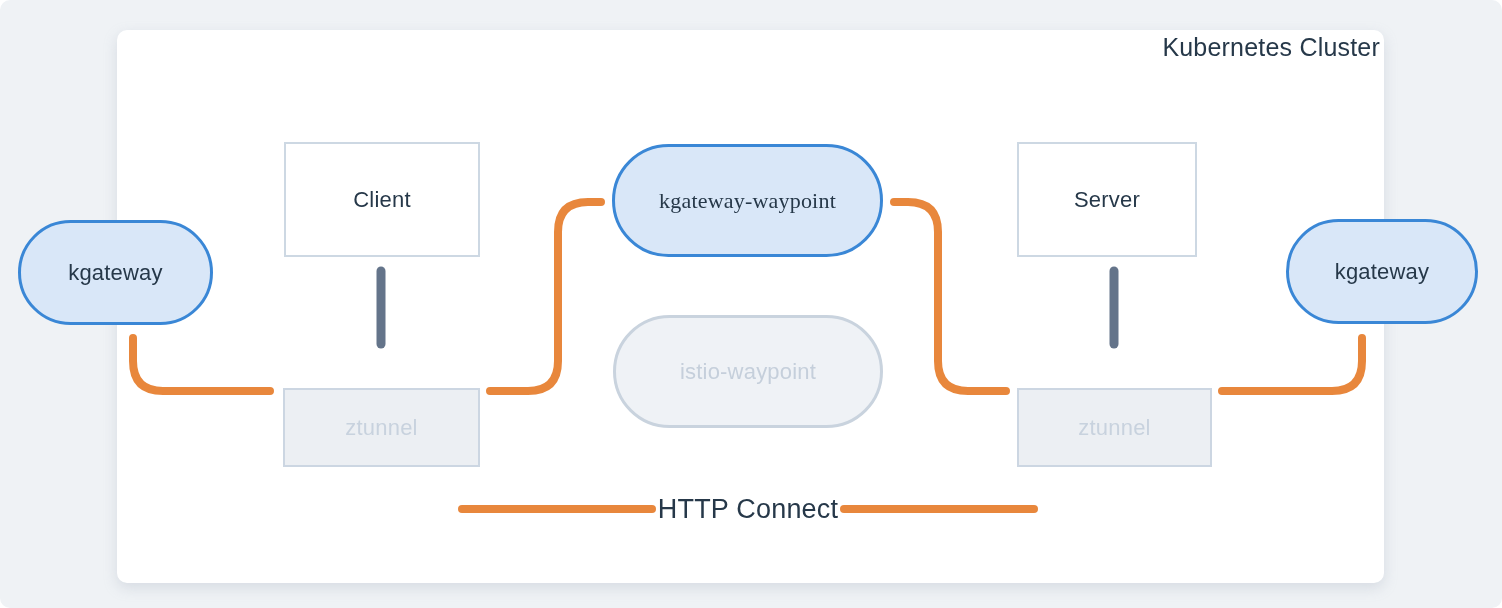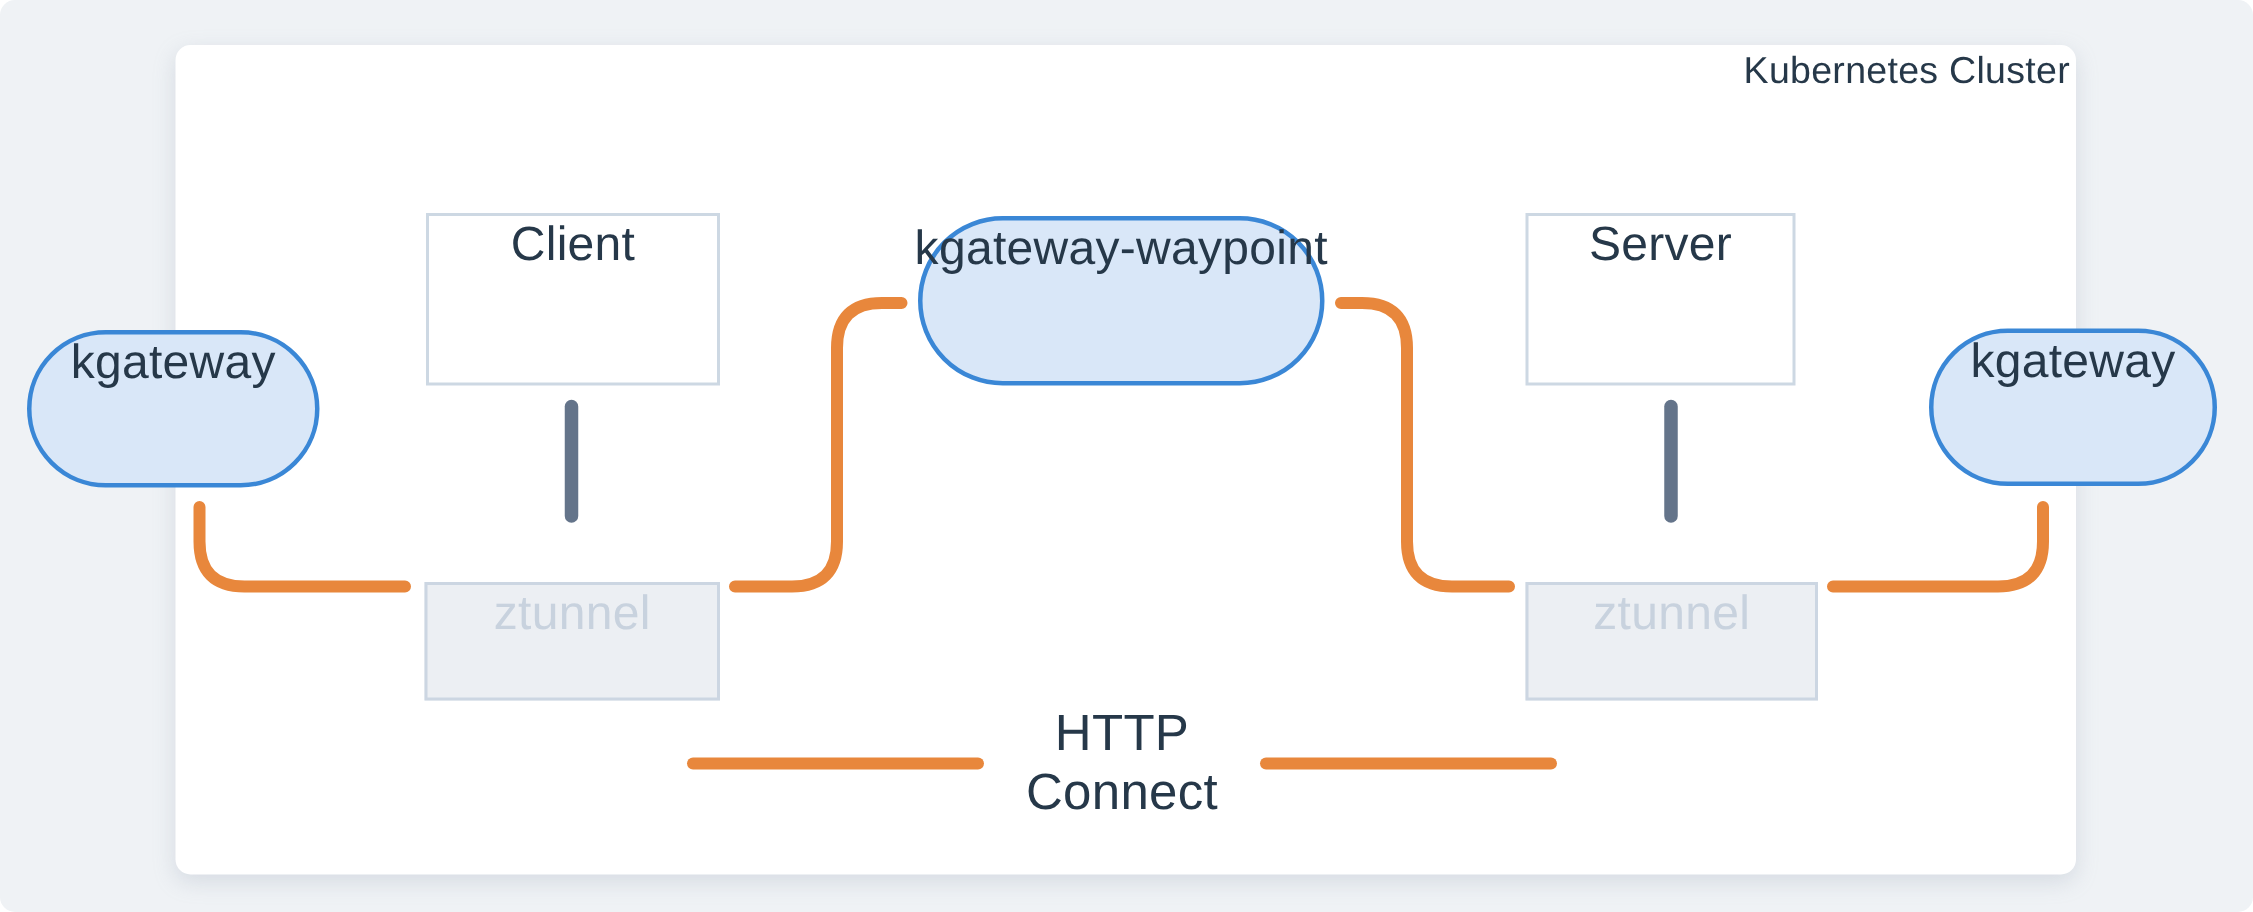--- a/index.html
+++ b/index.html
@@ -47,22 +47,23 @@
     fill: none;
     stroke: var(--connector-gray, #64748a);
     stroke-width: 9px;
     stroke-linecap: round;
   }
 
   .node {
     position: absolute;
     box-sizing: border-box;
     display: flex;
+    align-items: center;
     justify-content: center;
-    font-size: 32px;
+    font-size: 22px;
     letter-spacing: 0.2px;
     white-space: nowrap;
   }
   .pill { border-radius: 60px; }
   .blue-pill {
     background: var(--node-blue-fill, #d9e7f8);
     border: 3px solid var(--node-blue-border, #3a87d6);
     color: var(--text-dark, #263849);
   }
   .white-box {
@@ -78,21 +79,21 @@
   }
   .ghost-pill {
     background: var(--ghost-fill, #eff2f6);
     border: 3px solid var(--ghost-border, #c9d3de);
     color: var(--ghost-text, #c5cfdb);
   }
 
   .n-kgateway-left     { left: 18px;   top: 220px; width: 195px; height: 105px; }
   .n-client            { left: 284px;  top: 142px; width: 196px; height: 115px; }
   .n-ztunnel-left      { left: 283px;  top: 353px; width: 197px; height: 79px;  }
-  .n-kgateway-waypoint { left: 612px;  top: 144px; width: 271px; height: 113px; }
+  .n-kgateway-waypoint { left: 612px;  top: 144px; width: 271px; height: 113px; font-family: Liberation Serif, serif; }
   .n-istio-waypoint    { left: 613px;  top: 315px; width: 270px; height: 113px; }
   .n-server            { left: 1017px; top: 142px; width: 180px; height: 115px; }
   .n-ztunnel-right     { left: 1017px; top: 353px; width: 195px; height: 79px;  }
   .n-kgateway-right    { left: 1286px; top: 219px; width: 192px; height: 105px; }
 
   .legend {
     position: absolute;
     left: 458px; top: 492px;
     width: 580px; height: 34px;
     display: flex;
@@ -100,21 +101,21 @@
     justify-content: space-between;
   }
   .legend-line {
     width: 198px; height: 8px;
     border-radius: 4px;
     background: var(--accent-orange, #e8873c);
   }
   .legend-label {
     flex: 1;
     text-align: center;
-    font-size: 34px;
+    font-size: 27px;
     color: var(--text-dark, #263849);
     letter-spacing: 0.2px;
   }
 </style>
 </head>
 <body>
 
 <div class="canvas">
 
   <div class="cluster"></div>
@@ -139,20 +140,23 @@
   </div>
 
   <div class="node muted-box n-ztunnel-left">
     <span>ztunnel</span>
   </div>
 
   <div class="node pill blue-pill n-kgateway-waypoint">
     <span>kgateway-waypoint</span>
   </div>
 
+  <div class="node pill ghost-pill n-istio-waypoint">
+    <span>istio-waypoint</span>
+  </div>
 
   <div class="node white-box n-server">
     <span>Server</span>
   </div>
 
   <div class="node muted-box n-ztunnel-right">
     <span>ztunnel</span>
   </div>
 
   <div class="node pill blue-pill n-kgateway-right">

